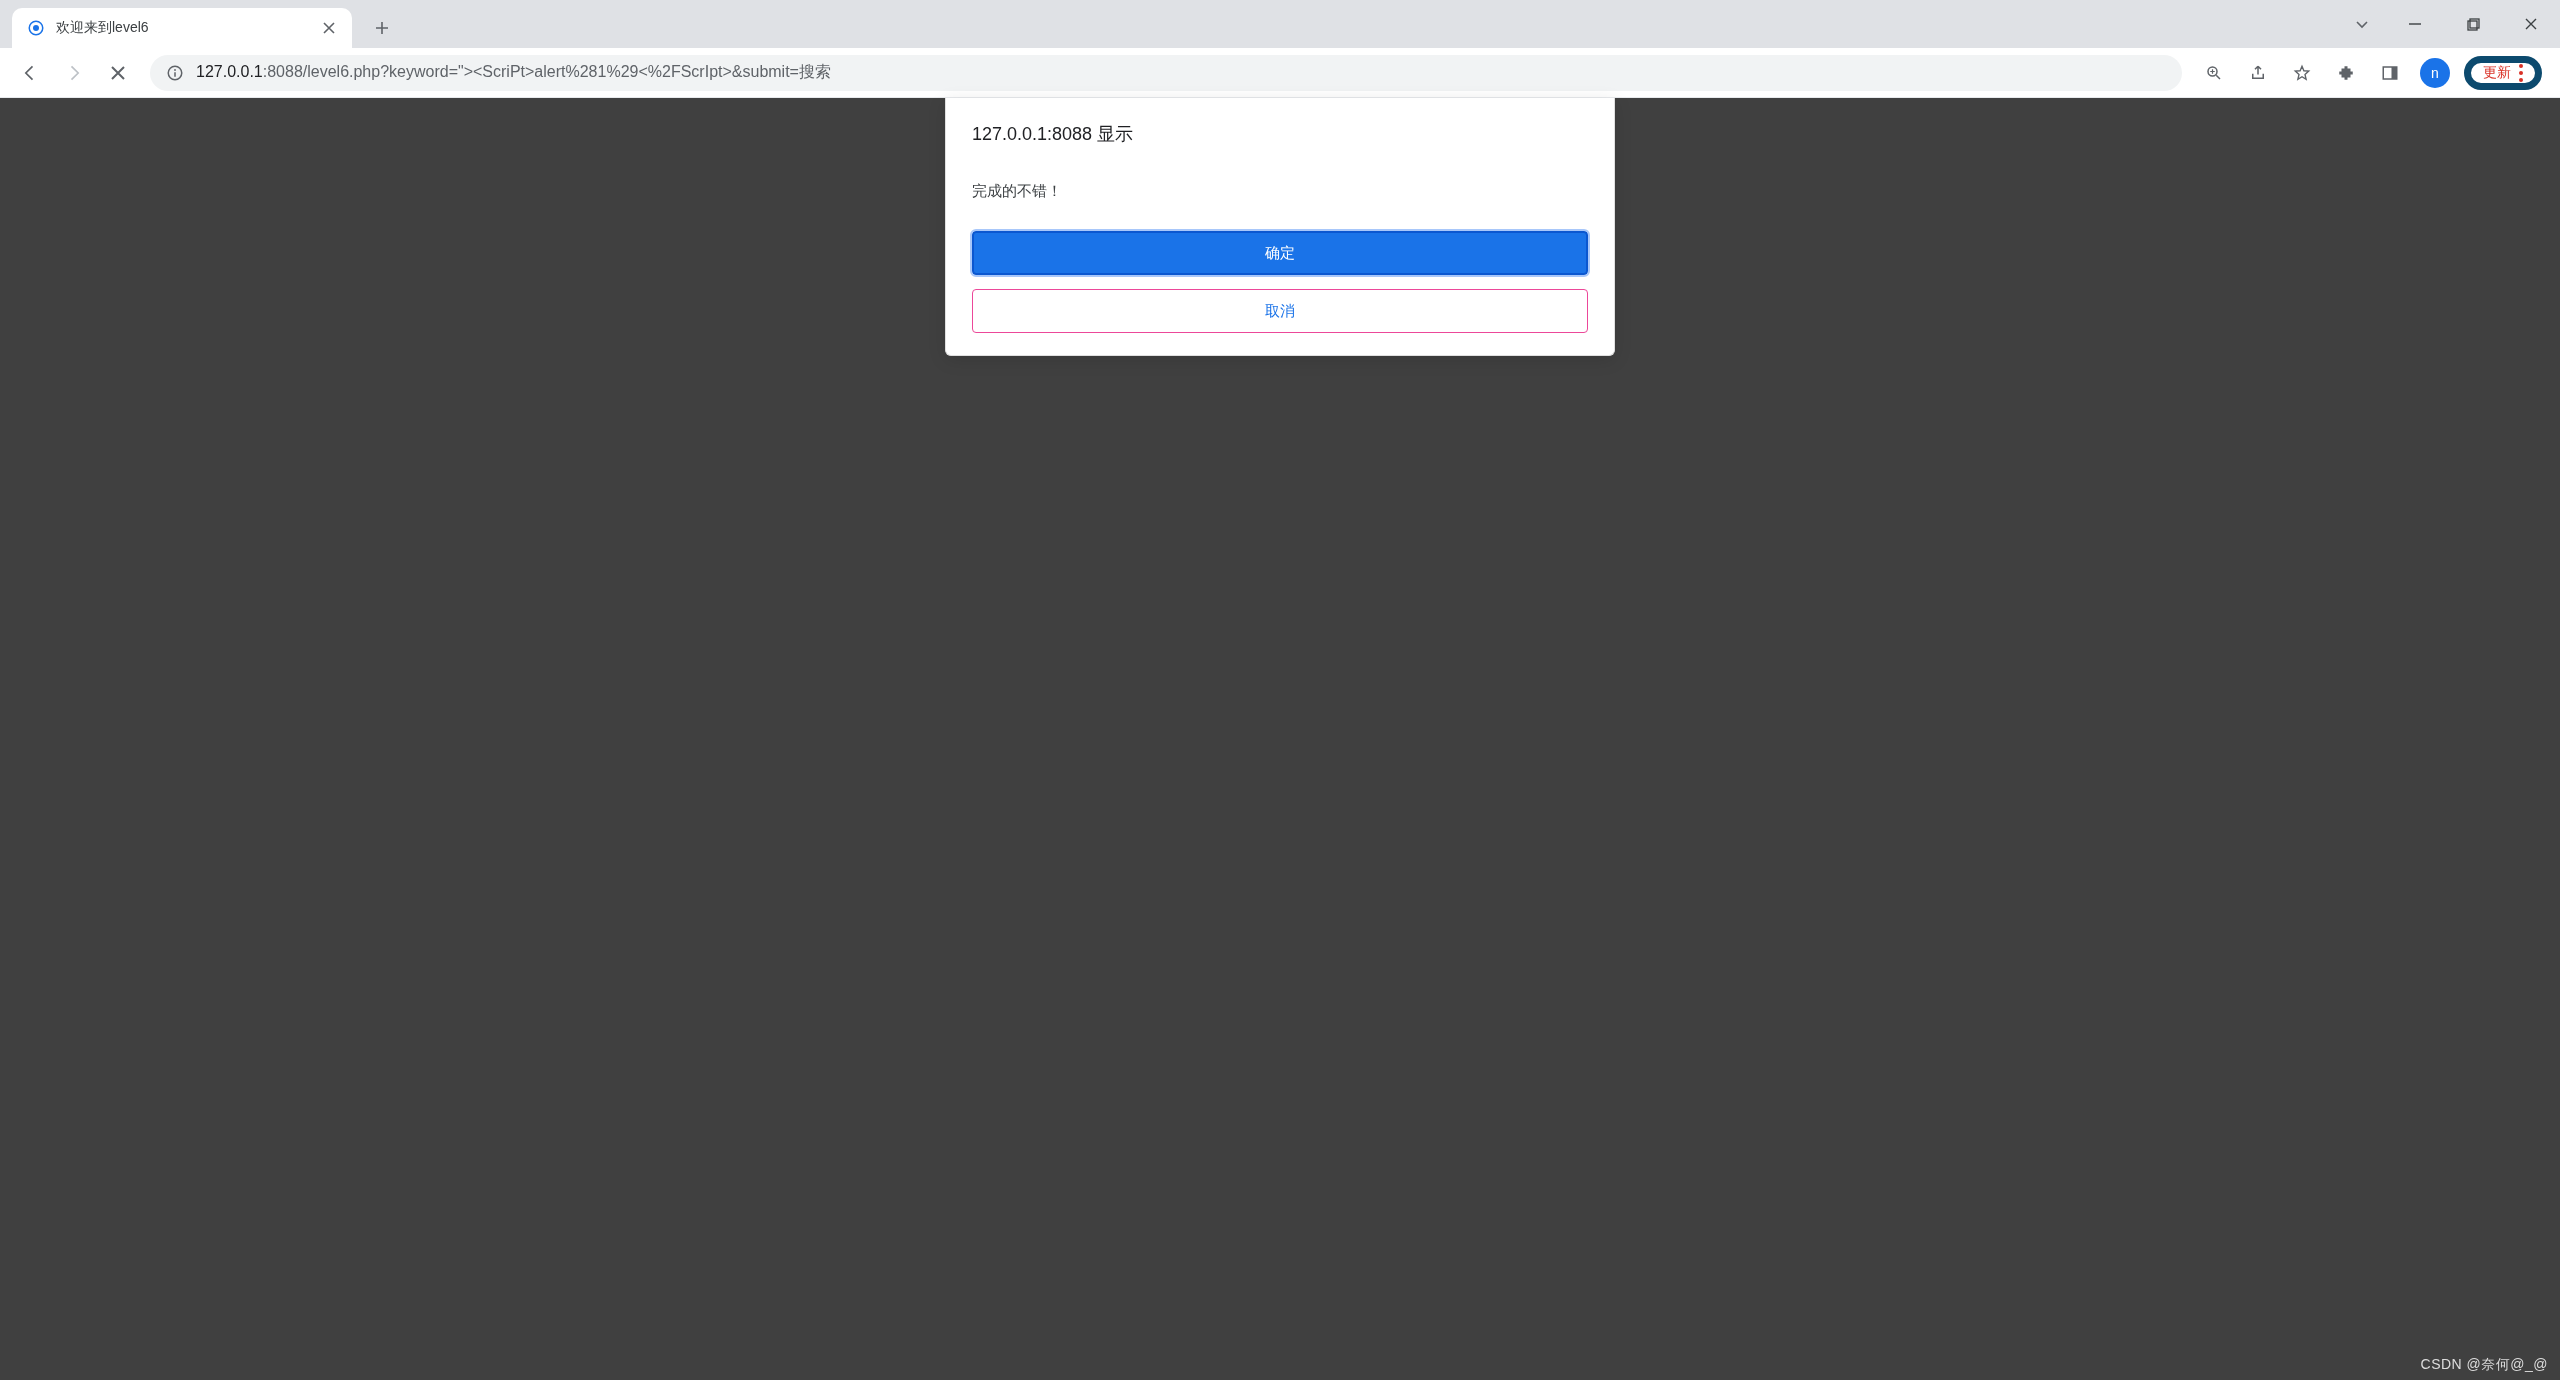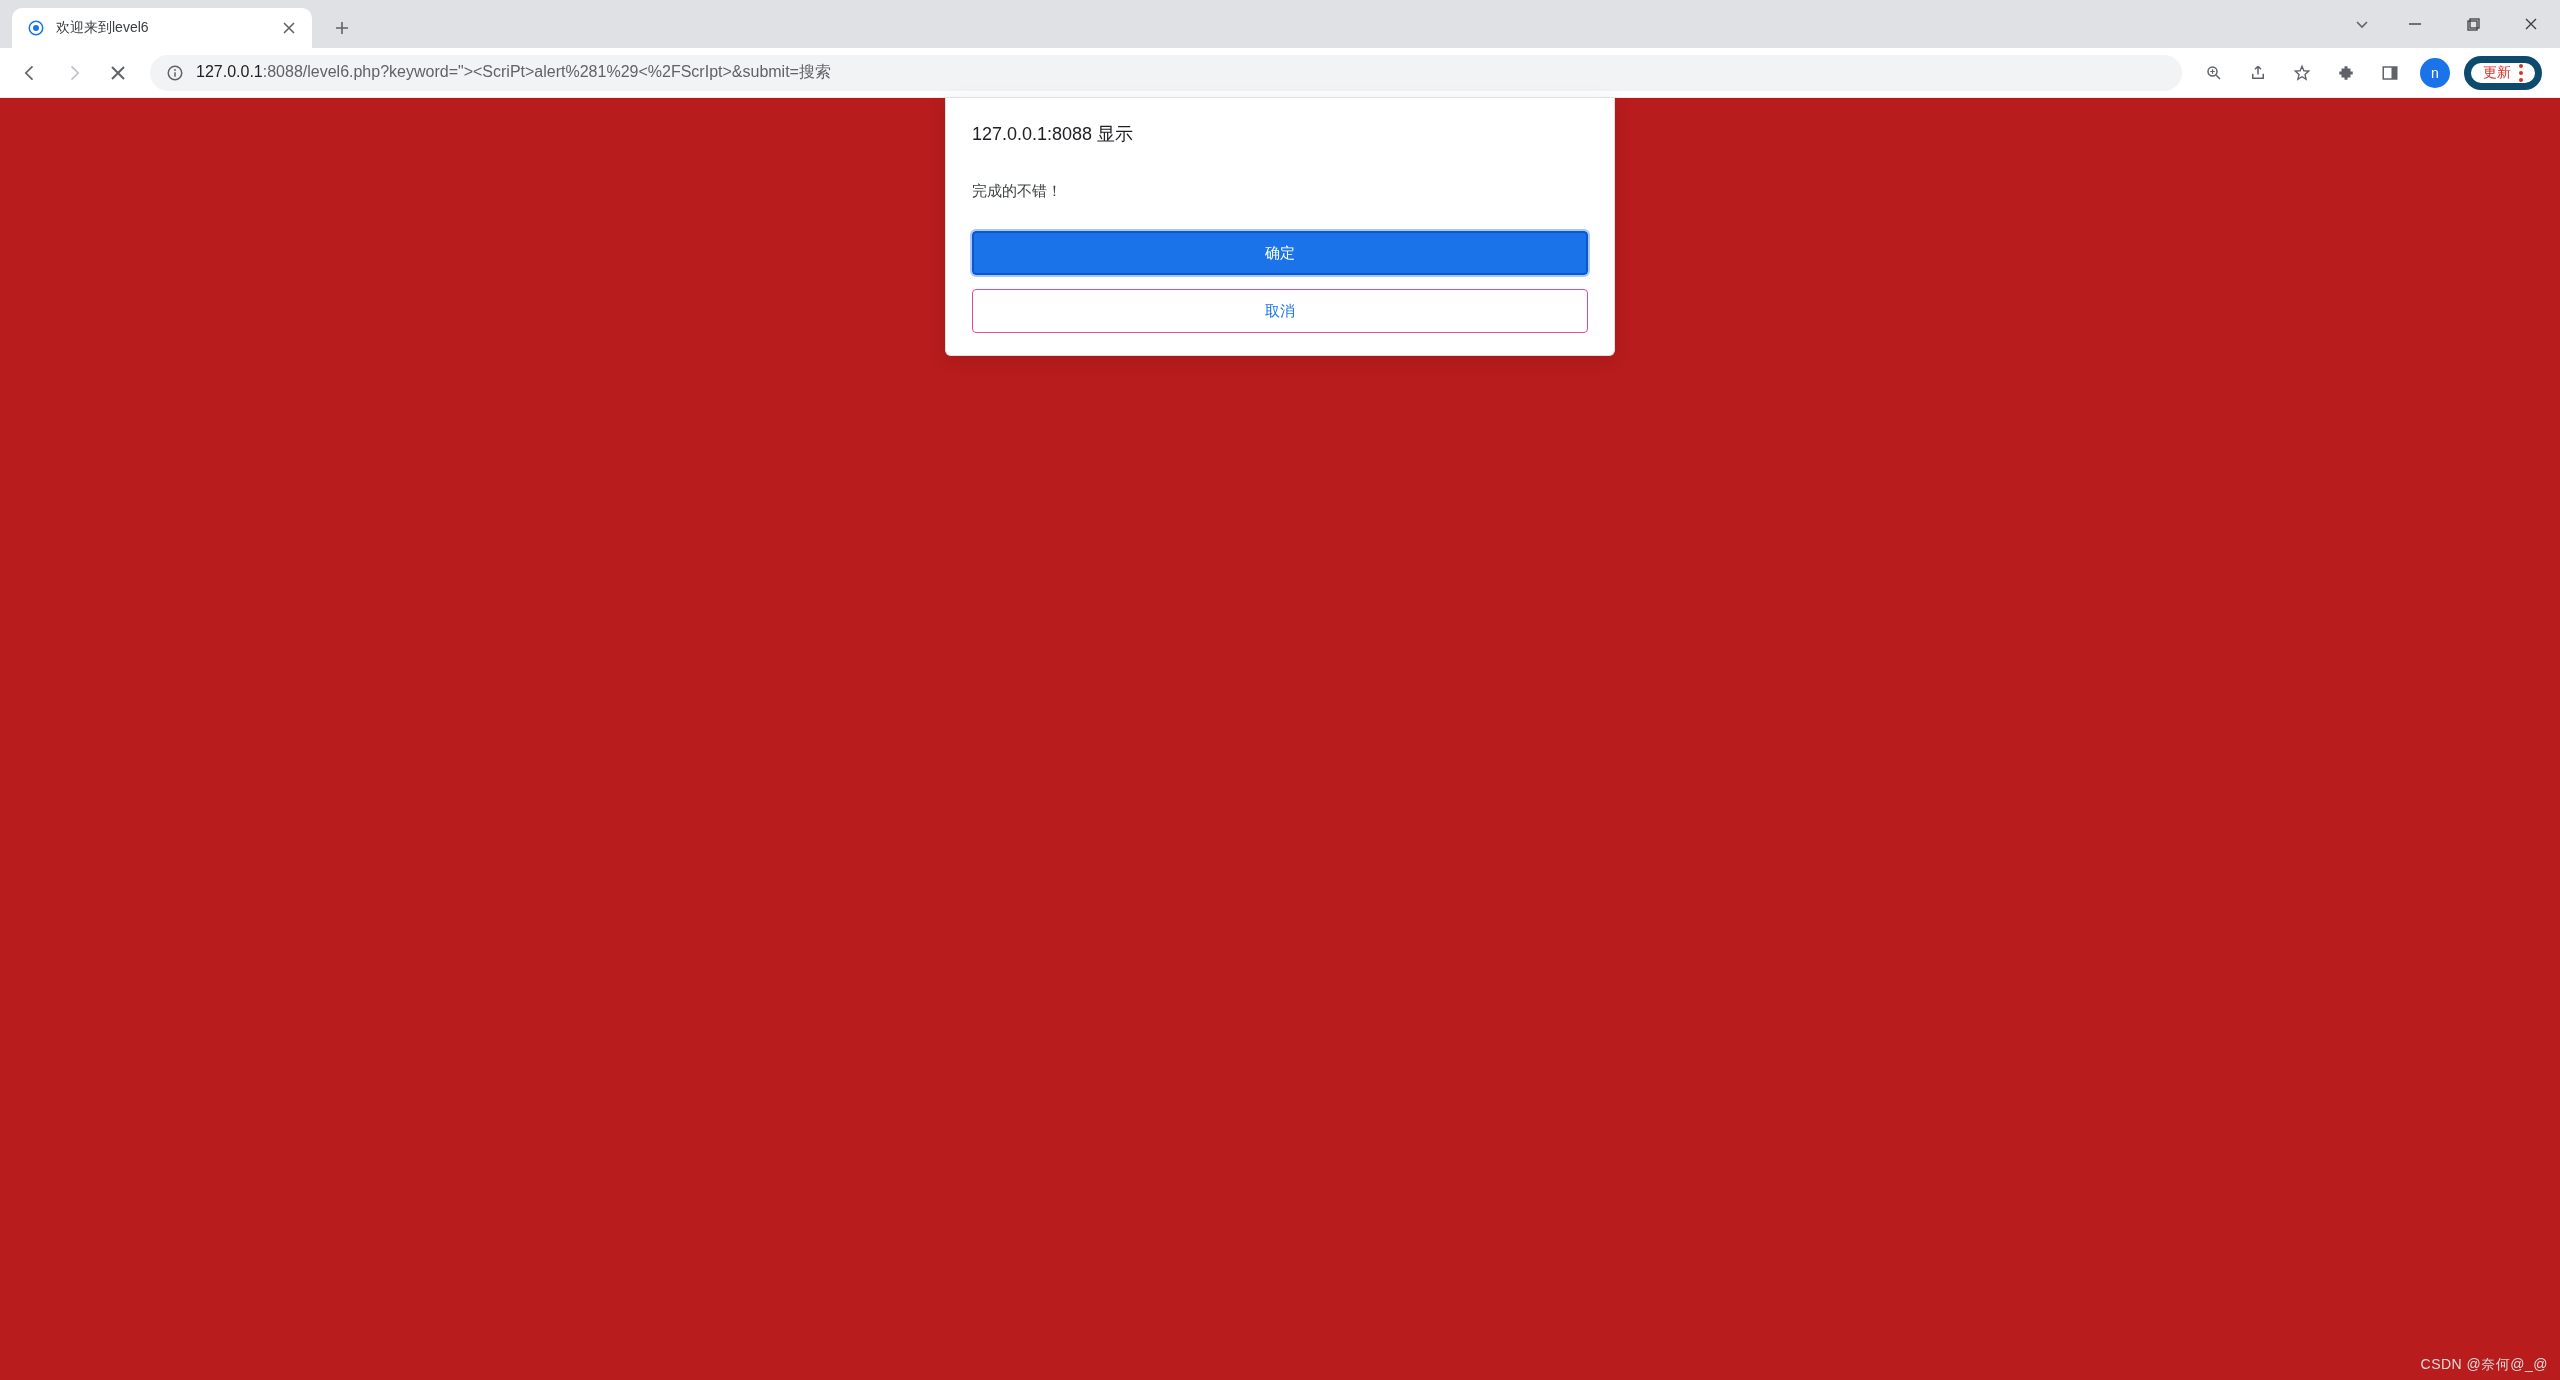--- a/index.html
+++ b/index.html
@@ -20,21 +20,21 @@
     
     .titlebar {
       height: 48px;
       background: #dfe1e5;
       display: flex;
       align-items: flex-end;
       position: relative;
     }
     .tab {
       height: 40px;
-      width: 300px;
+      width: 340px;
       background: #ffffff;
       border-radius: 10px 10px 0 0;
       margin-left: 12px;
       display: flex;
       align-items: center;
       padding: 0 14px;
       gap: 10px;
       position: relative;
     }
     .favicon {
@@ -191,21 +191,21 @@
       gap: 3px;
     }
     .update-dots span {
       width: 4px; height: 4px; border-radius: 50%; background: #d93025;
     }
 
     
     .page {
       position: relative;
       height: calc(100% - 98px);
-      background: #b91c1c;
+      background: #404040;
     }
 
     
     .dialog {
       position: absolute;
       top: 0px;
       left: 945px;
       width: 670px;
       background: #ffffff;
       border: 1px solid #e0e0e0;

